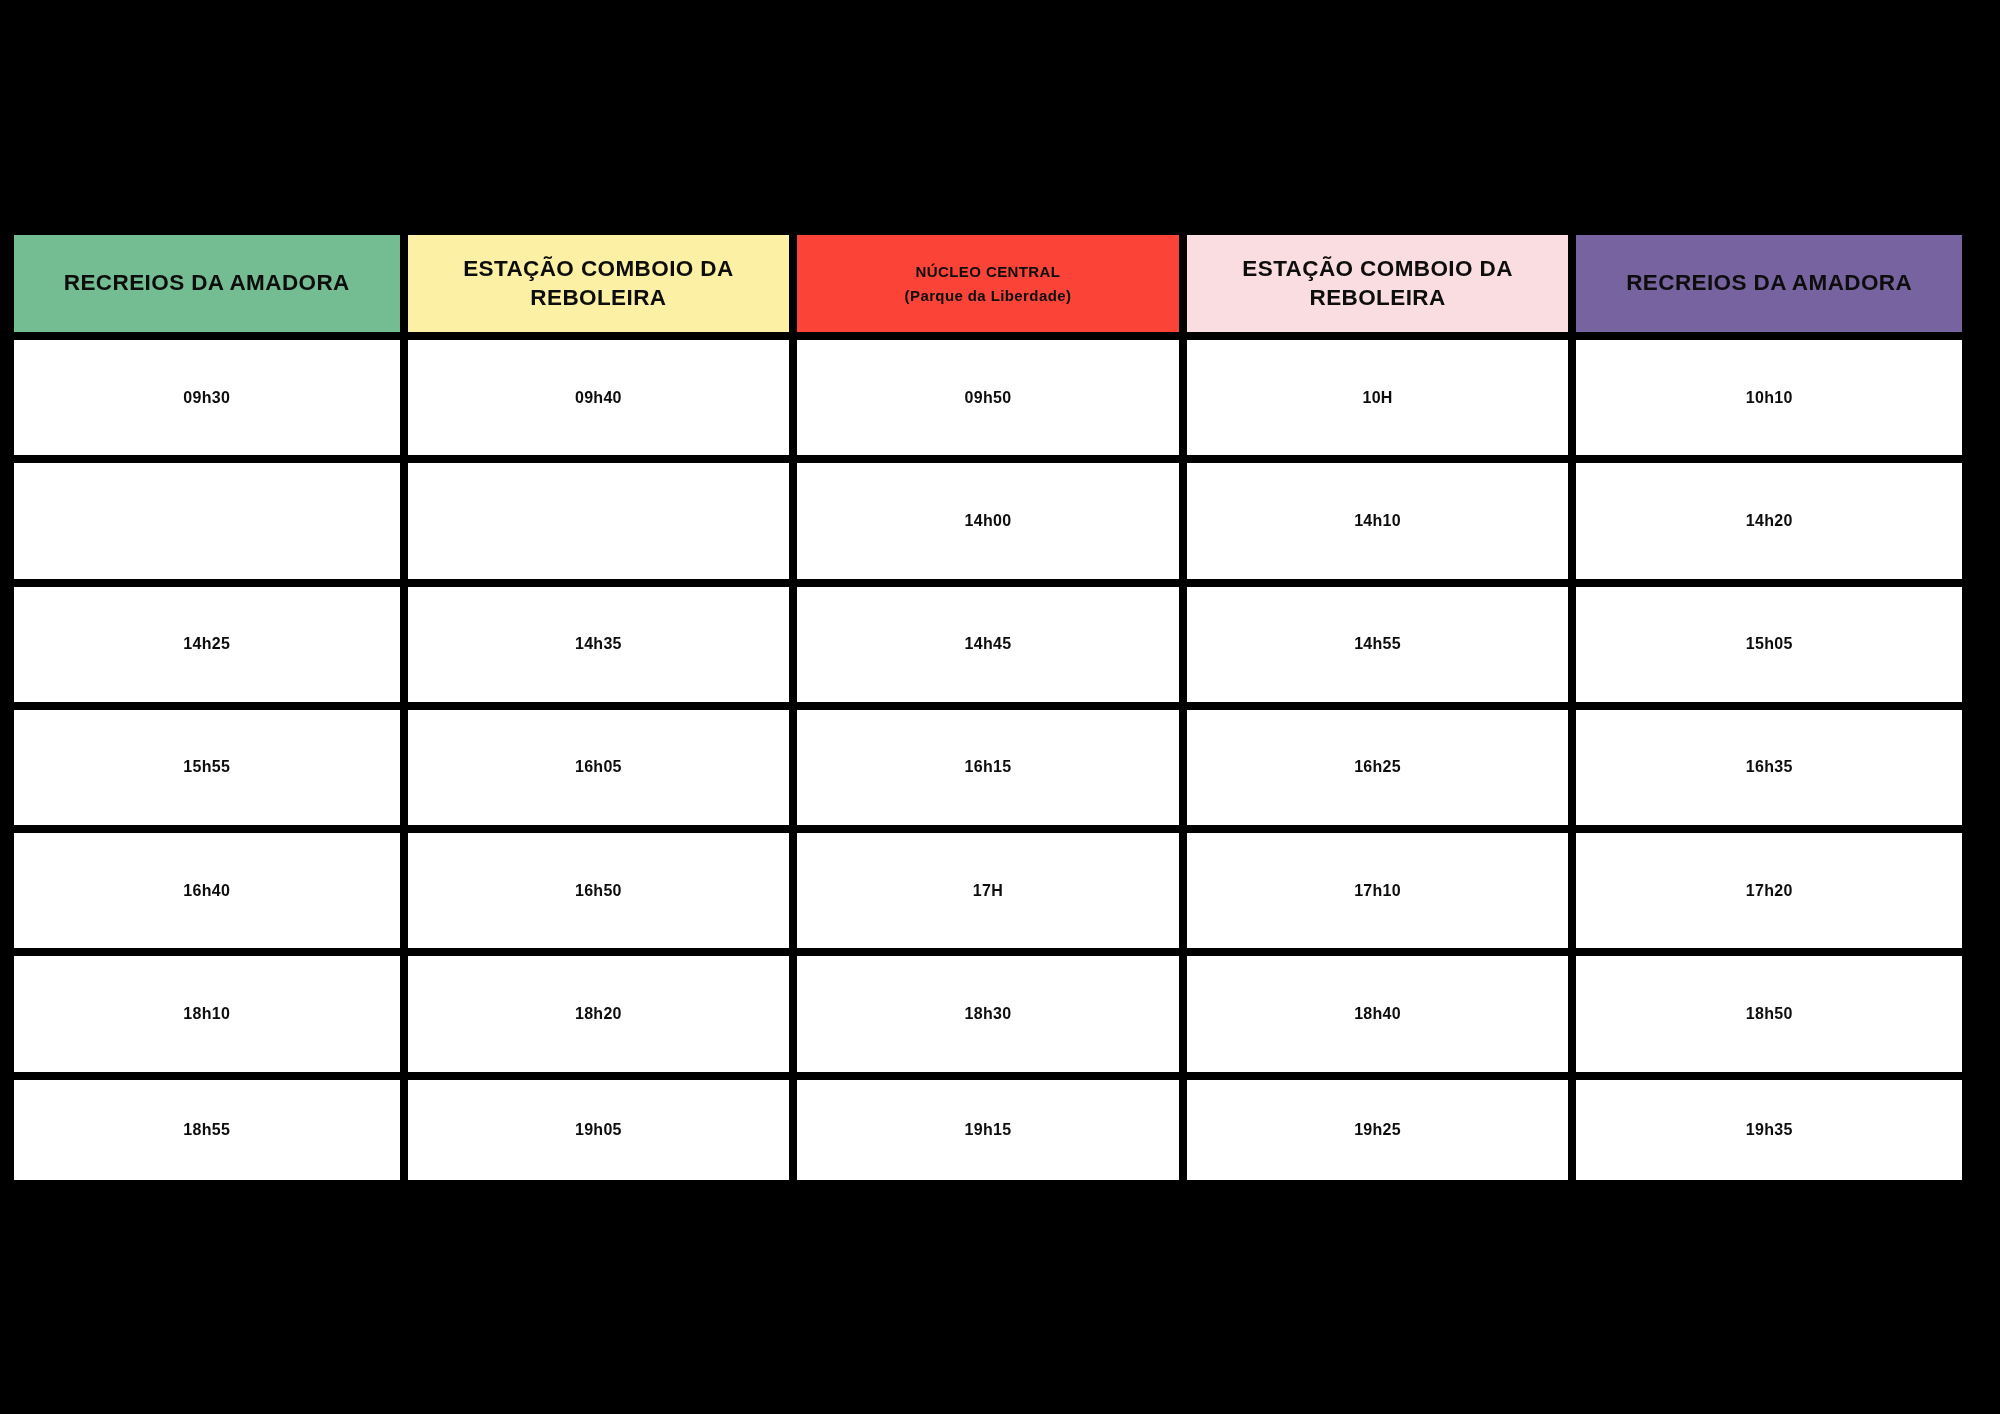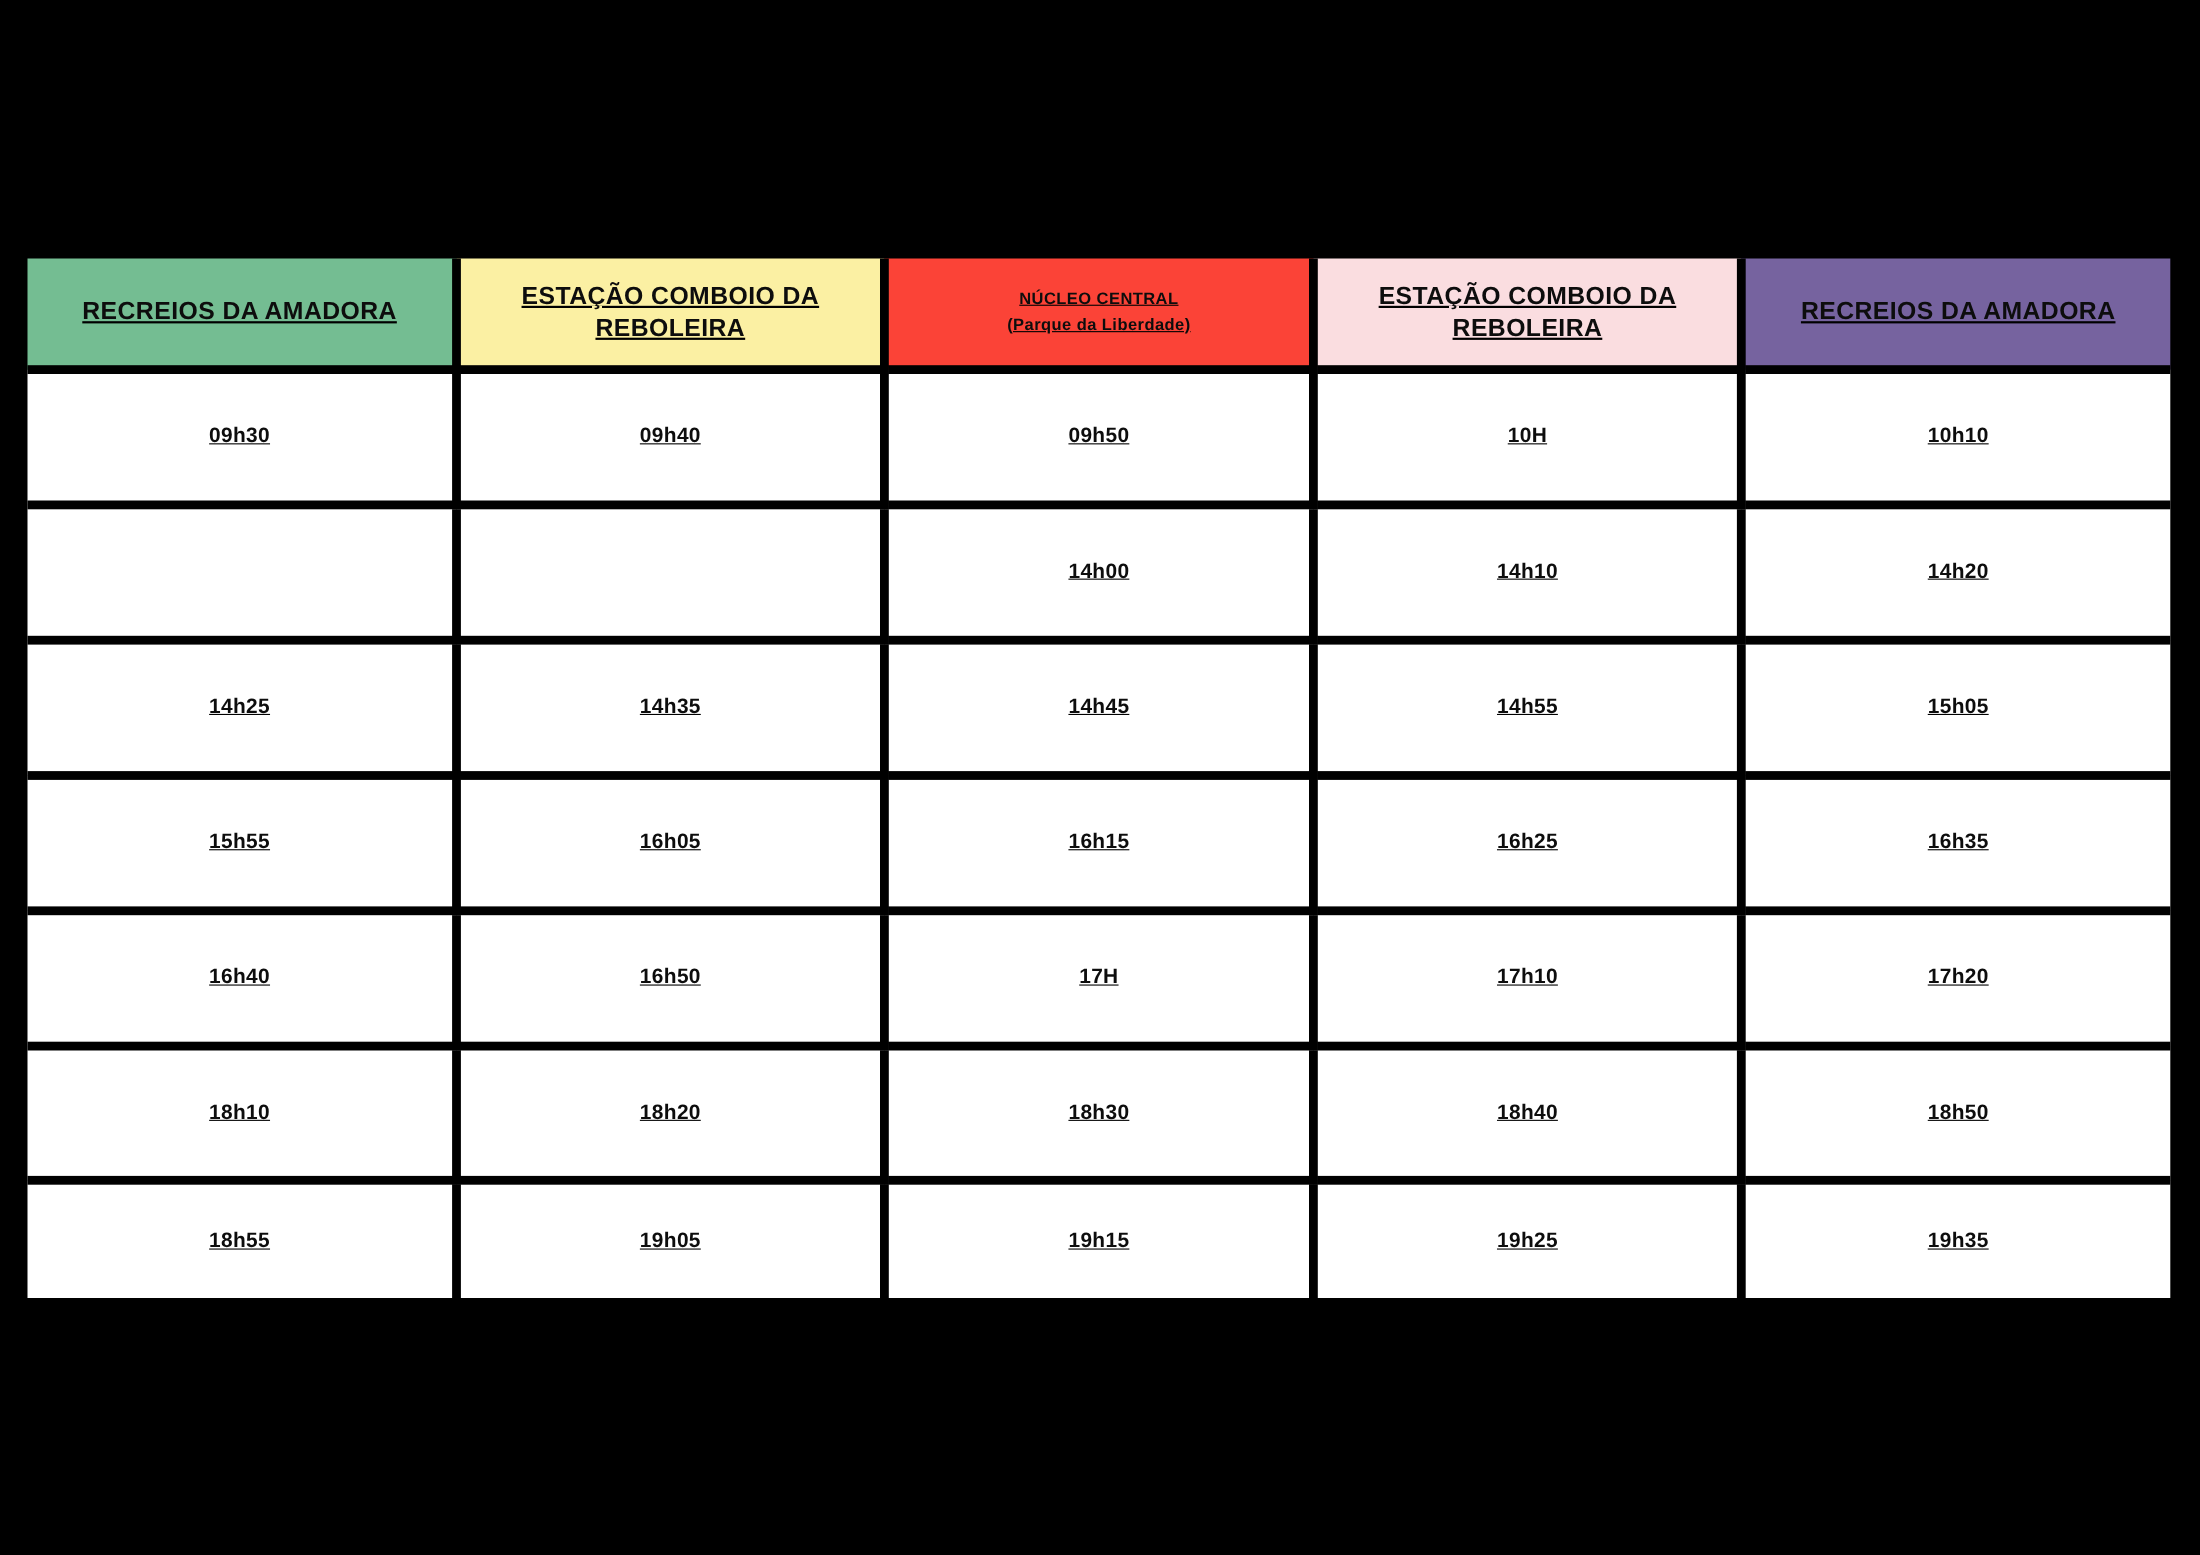--- a/index.html
+++ b/index.html
@@ -9,25 +9,24 @@
   body {
     width: 2000px;
     height: 1414px;
     background: #000000;
     font-family: "Liberation Sans", sans-serif;
     position: relative;
     overflow: hidden;
   }
   .table-wrap {
     position: absolute;
-    left: 25px;
+    left: 14px;
     top: 235px;
     width: 1948px;
     height: 945px;
-    text-decoration: underline;
   }
   table.timetable {
     width: 100%;
     height: 100%;
     border-collapse: collapse;
     table-layout: fixed;
   }
   .timetable th,
   .timetable td {
     border: 8px solid #000000;
@@ -47,21 +46,21 @@
     height: 97px;
     font-size: 22.5px;
     letter-spacing: 0.4px;
     line-height: 1.25;
   }
   .timetable thead th.small-header {
     font-size: 15px;
     line-height: 1.55;
   }
   .timetable tbody td {
-    font-size: 19px;
+    font-size: 16px;
     letter-spacing: 0.3px;
   }
   .h-label, .h-sublabel { display: block; }
 </style>
 </head>
 <body>
 
 <div class="table-wrap">
   <table class="timetable">
     <thead>

